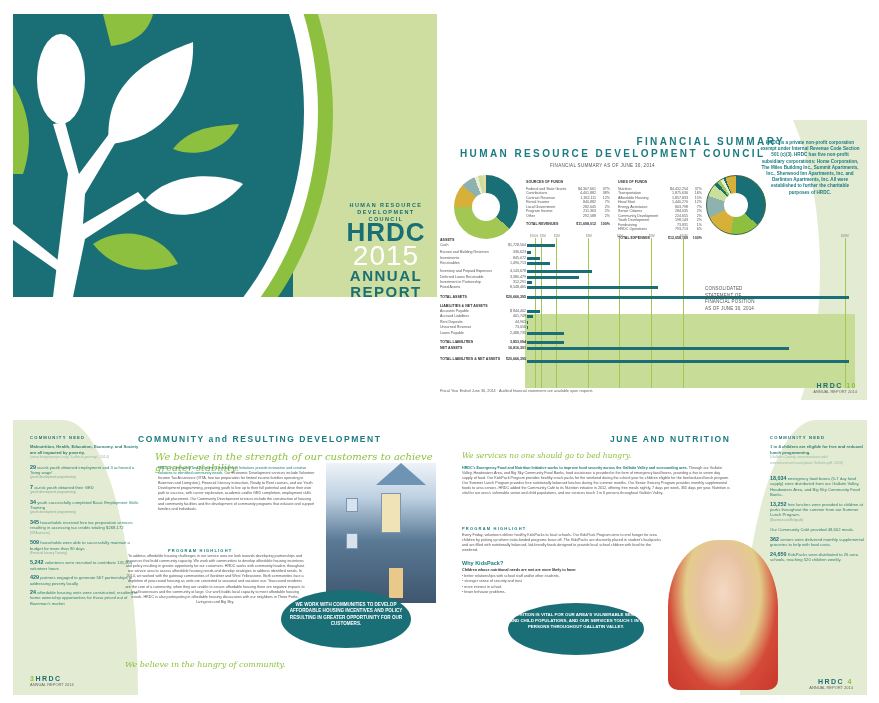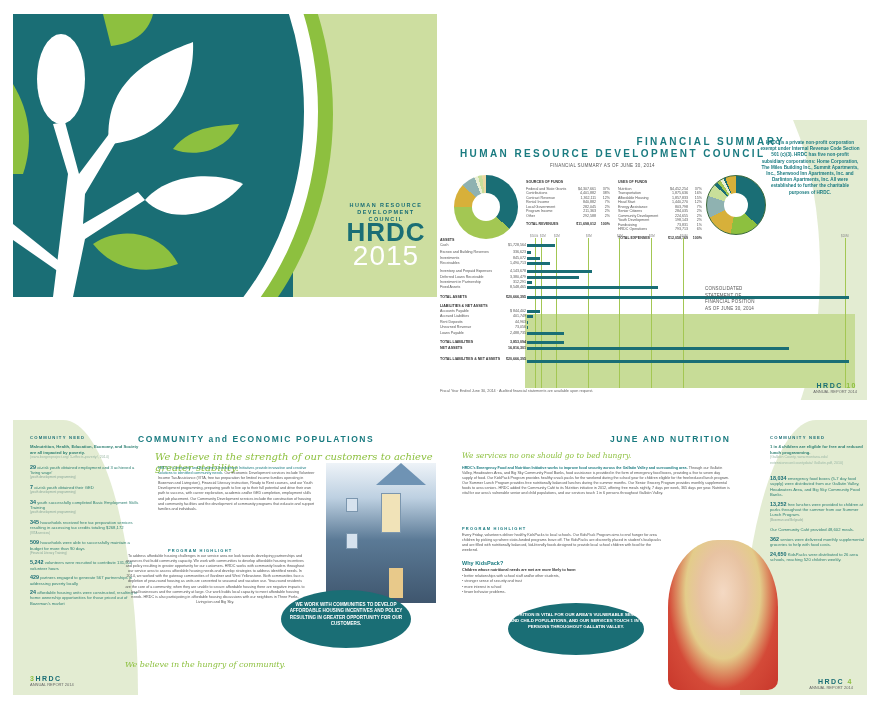--- a/index.html
+++ b/index.html
@@ -103,20 +103,24 @@
     <path d="M80 230 C 110 210, 150 220, 165 250 C 130 262, 100 255, 80 230 Z" fill="#8dc03f"></path>
     <path d="M90 0 L140 0 C 135 20, 118 30, 98 32 Z" fill="#8dc03f"></path>
     <path d="M0 70 C 18 100, 20 130, 10 160 L0 160 Z" fill="#8dc03f"></path>
   </svg>
   <div class="ttl ttl-small">
     <div>HUMAN RESOURCE</div>
     <div>DEVELOPMENT COUNCIL</div>
   </div>
   <div class="ttl ttl-hrdc">HRDC</div>
   <div class="ttl ttl-year">2015</div>
+  <div class="ttl ttl-annual">
+    <div>ANNUAL</div>
+    <div>REPORT</div>
+  </div>
 </div>
 
 <div id="fin" class="abs">
   <div class="side-bg"></div>
   <div class="side-curve"></div>
   <div class="heading1">FINANCIAL SUMMARY</div>
   <div class="heading2">HUMAN RESOURCE DEVELOPMENT COUNCIL</div>
   <div class="subhead">FINANCIAL SUMMARY AS OF JUNE 30, 2014</div>
   <div class="sidenote">HRDC is a private non-profit corporation exempt under Internal Revenue Code Section 501 (c)(3). HRDC has five non-profit subsidiary corporations: Home Corporation, The Miles Building Inc., Summit Apartments, Inc., Sherwood Inn Apartments, Inc. and Darlinton Apartments, Inc. All were established to further the charitable purposes of HRDC.</div>
 
@@ -360,21 +364,21 @@
     <div class="src">(www.borgenproject.org/ 5-effects-poverty/, 2014)</div>
     <div class="stat"><b>29</b> <span>at-risk youth obtained employment and 3 achieved a 'living wage'</span><i>(youth development programming)</i></div>
     <div class="stat"><b>7</b> <span>at-risk youth obtained their GED</span><i>(youth development programming)</i></div>
     <div class="stat"><b>34</b> <span>youth successfully completed Basic Employment Skills Training</span><i>(youth development programming)</i></div>
     <div class="stat"><b>345</b> <span>households received free tax preparation services resulting in accessing tax credits totaling $268,172</span><i>(VITA services)</i></div>
     <div class="stat"><b>509</b> <span>households were able to successfully maintain a budget for more than 90 days</span><i>(Financial Literacy Training)</i></div>
     <div class="stat"><b>5,242</b> <span>volunteers were recruited to contribute 131,905 volunteer hours</span></div>
     <div class="stat"><b>429</b> <span>partners engaged to generate 567 partnerships in addressing poverty locally</span></div>
     <div class="stat"><b>24</b> <span>affordable housing units were constructed, resulting in home ownership opportunities for those priced out of Bozeman's market</span></div>
   </div>
-  <div class="title">COMMUNITY and ECONOMIC POPULATIONS</div>
+  <div class="title">COMMUNITY and RESULTING DEVELOPMENT</div>
   <div class="tag">We believe in the strength of our customers to achieve greater stability.</div>
   <div class="body">
     <span class="lead">HRDC's Community and Economic Development Initiatives provide innovative and creative solutions to identified community needs.</span>
     <span>Our Economic Development services include Volunteer Income Tax Assistance (VITA, free tax preparation for limited income families operating in Bozeman and Livingston), Financial Literacy instruction, Ready to Rent courses, and our Youth Development programming, preparing youth to live up to their full potential and drive their own path to success, with career exploration, academic and/or GED completion, employment skills and job placement. Our Community Development services include the construction of housing and community facilities and the development of community programs that educate and support families and individuals.</span>
   </div>
   <div class="ph">PROGRAM HIGHLIGHT</div>
   <div class="body2">To address affordable housing challenges in our service area we look towards developing partnerships and resources that build community capacity. We work with communities to develop affordable housing incentives and policy resulting in greater opportunity for our customers. HRDC works with community leaders throughout our service area to assess affordable housing needs and develop strategies to address identified needs. In 2014, we worked with the gateway communities of Gardiner and West Yellowstone. Both communities face a depletion of year-round housing as units are converted to seasonal and vacation use. Year-round residents are the core of a community; when they are unable to secure affordable housing there are negative impacts to local businesses and the community at large. Our work builds local capacity to meet affordable housing needs. HRDC is also participating in affordable housing discussions with our neighbors in Three Forks, Livingston and Big Sky.</div>
   <div class="photo">
     <div class="abs" style="left:50px;top:0;width:0;height:0;border-left:25px solid transparent;border-right:25px solid transparent;border-bottom:22px solid #6f93b4;"></div>
     <div class="abs" style="left:55px;top:30px;width:20px;height:40px;background:#f1e3b8;border:1px solid #7b96ae;"></div>

